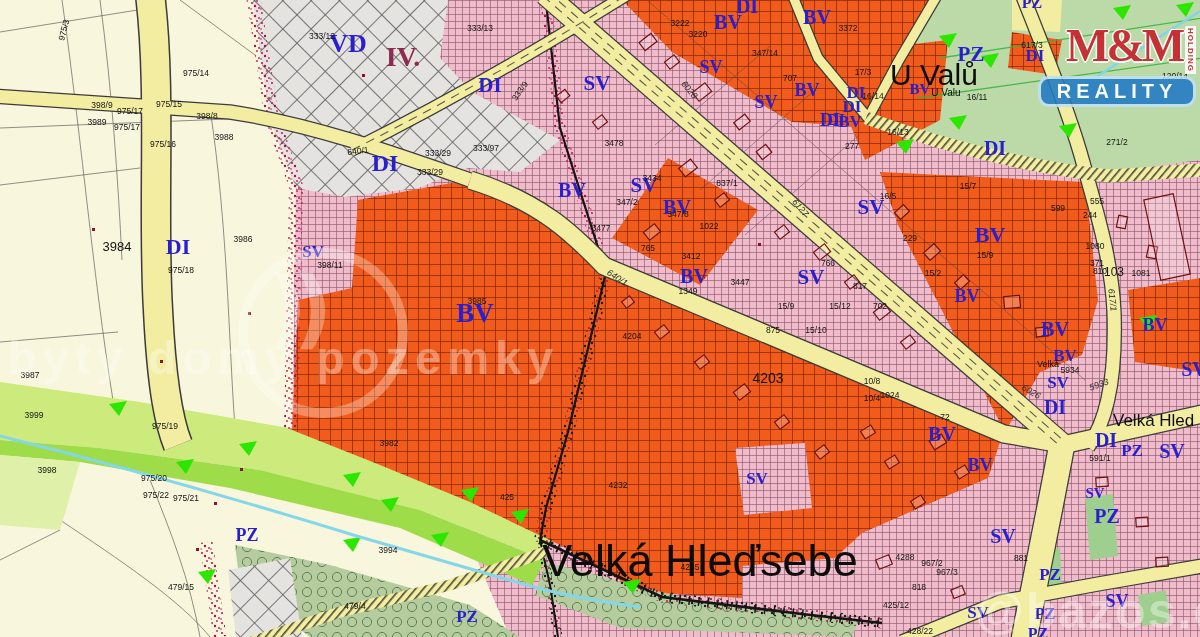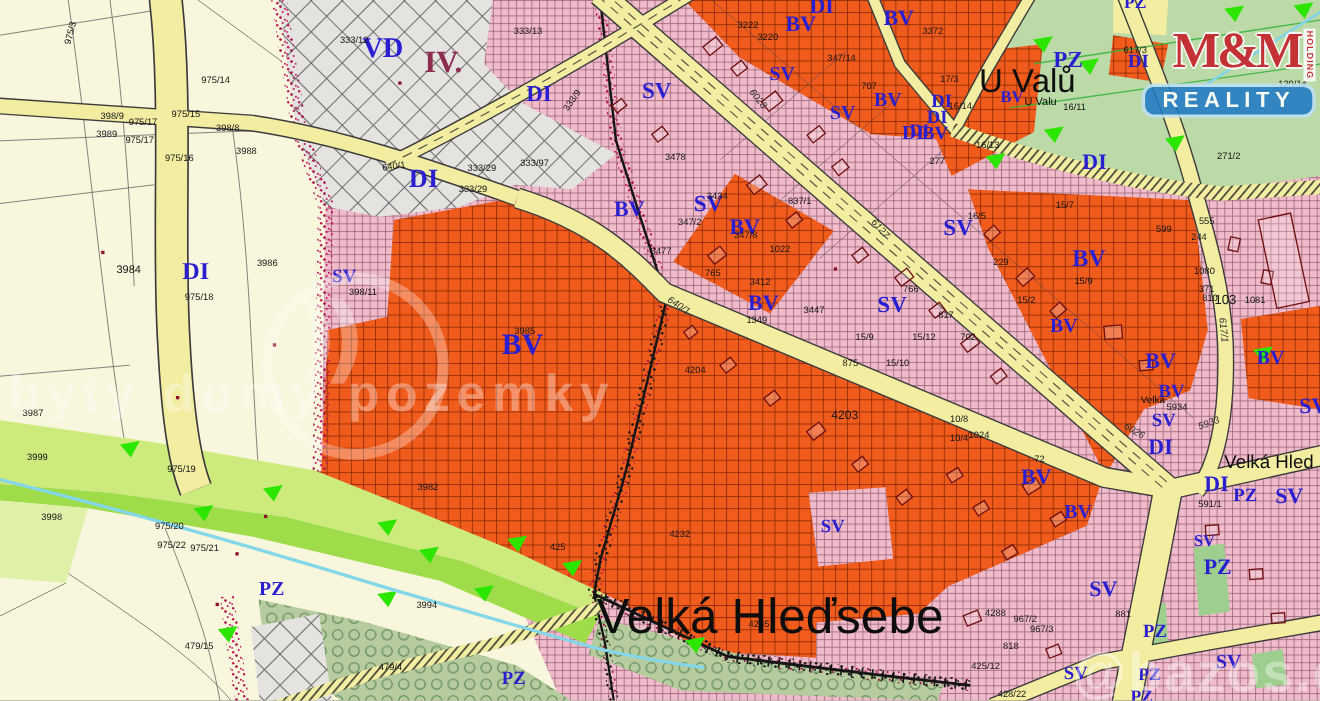--- a/index.html
+++ b/index.html
@@ -325,21 +325,21 @@
       <div class="lbl parcel" style="left: 102px; top: 105px; font-size: 8.5px; transform: translate(-50%, -50%);">398/9</div>
       <div class="lbl parcel" style="left: 130px; top: 111px; font-size: 8.5px; transform: translate(-50%, -50%);">975/17</div>
       <div class="lbl parcel" style="left: 97px; top: 122px; font-size: 8.5px; transform: translate(-50%, -50%);">3989</div>
       <div class="lbl parcel" style="left: 127px; top: 127px; font-size: 8.5px; transform: translate(-50%, -50%);">975/17</div>
       <div class="lbl parcel" style="left: 207px; top: 116px; font-size: 8.5px; transform: translate(-50%, -50%);">398/8</div>
       <div class="lbl parcel" style="left: 169px; top: 104px; font-size: 8.5px; transform: translate(-50%, -50%);">975/15</div>
       <div class="lbl parcel" style="left: 224px; top: 137px; font-size: 8.5px; transform: translate(-50%, -50%);">3988</div>
       <div class="lbl parcel" style="left: 163px; top: 144px; font-size: 8.5px; transform: translate(-50%, -50%); text-align: center;">975/16</div>
       <div class="lbl parcel" style="left: 196px; top: 73px; font-size: 8.5px; transform: translate(-50%, -50%);">975/14</div>
       <div class="lbl parcel" style="left: 64px; top: 30px; font-size: 8.5px; transform: translate(-50%, -50%) rotate(-75deg);">975/3</div>
-      <div class="lbl parcel" style="left: 117px; top: 246px; font-size: 10px; transform: translate(-50%, -50%);">3984</div>
+      <div class="lbl parcel" style="left: 117px; top: 246px; font-size: 13px; transform: translate(-50%, -50%);">3984</div>
       <div class="lbl parcel" style="left: 243px; top: 239px; font-size: 8.5px; transform: translate(-50%, -50%);">3986</div>
       <div class="lbl parcel" style="left: 181px; top: 270px; font-size: 8.5px; transform: translate(-50%, -50%);">975/18</div>
       <div class="lbl parcel" style="left: 30px; top: 375px; font-size: 8.5px; transform: translate(-50%, -50%);">3987</div>
       <div class="lbl parcel" style="left: 34px; top: 415px; font-size: 8.5px; transform: translate(-50%, -50%);">3999</div>
       <div class="lbl parcel" style="left: 165px; top: 426px; font-size: 8.5px; transform: translate(-50%, -50%);">975/19</div>
       <div class="lbl parcel" style="left: 47px; top: 470px; font-size: 8.5px; transform: translate(-50%, -50%);">3998</div>
       <div class="lbl parcel" style="left: 154px; top: 478px; font-size: 8.5px; transform: translate(-50%, -50%);">975/20</div>
       <div class="lbl parcel" style="left: 156px; top: 495px; font-size: 8.5px; transform: translate(-50%, -50%);">975/22</div>
       <div class="lbl parcel" style="left: 186px; top: 498px; font-size: 8.5px; transform: translate(-50%, -50%);">975/21</div>
       <div class="lbl parcel" style="left: 181px; top: 587px; font-size: 8.5px; transform: translate(-50%, -50%);">479/15</div>
@@ -399,21 +399,21 @@
       <div class="lbl parcel" style="left: 840px; top: 306px; font-size: 8.5px; transform: translate(-50%, -50%);">15/12</div>
       <div class="lbl parcel" style="left: 880px; top: 306px; font-size: 8.5px; transform: translate(-50%, -50%);">702</div>
       <div class="lbl parcel" style="left: 786px; top: 306px; font-size: 8.5px; transform: translate(-50%, -50%);">15/9</div>
       <div class="lbl parcel" style="left: 773px; top: 330px; font-size: 8.5px; transform: translate(-50%, -50%);">875</div>
       <div class="lbl parcel" style="left: 816px; top: 330px; font-size: 8.5px; transform: translate(-50%, -50%);">15/10</div>
       <div class="lbl parcel" style="left: 933px; top: 273px; font-size: 8.5px; transform: translate(-50%, -50%);">15/2</div>
       <div class="lbl parcel" style="left: 985px; top: 255px; font-size: 8.5px; transform: translate(-50%, -50%);">15/9</div>
       <div class="lbl parcel" style="left: 968px; top: 186px; font-size: 8.5px; transform: translate(-50%, -50%);">15/7</div>
       <div class="lbl parcel" style="left: 872px; top: 381px; font-size: 8.5px; transform: translate(-50%, -50%);">10/8</div>
       <div class="lbl parcel" style="left: 872px; top: 398px; font-size: 8.5px; transform: translate(-50%, -50%);">10/4</div>
-      <div class="lbl parcel" style="left: 768px; top: 378px; font-size: 11px; transform: translate(-50%, -50%);">4203</div>
+      <div class="lbl parcel" style="left: 768px; top: 378px; font-size: 14px; transform: translate(-50%, -50%);">4203</div>
       <div class="lbl parcel" style="left: 945px; top: 417px; font-size: 8.5px; transform: translate(-50%, -50%);">72</div>
       <div class="lbl parcel" style="left: 890px; top: 395px; font-size: 8.5px; transform: translate(-50%, -50%);">1024</div>
       <div class="lbl parcel" style="left: 1070px; top: 370px; font-size: 8.5px; transform: translate(-50%, -50%);">5934</div>
       <div class="lbl parcel" style="left: 1100px; top: 458px; font-size: 8.5px; transform: translate(-50%, -50%);">591/1</div>
       <div class="lbl parcel" style="left: 932px; top: 563px; font-size: 8.5px; transform: translate(-50%, -50%);">967/2</div>
       <div class="lbl parcel" style="left: 947px; top: 572px; font-size: 8.5px; transform: translate(-50%, -50%);">967/3</div>
       <div class="lbl parcel" style="left: 905px; top: 557px; font-size: 8.5px; transform: translate(-50%, -50%);">4288</div>
       <div class="lbl parcel" style="left: 919px; top: 587px; font-size: 8.5px; transform: translate(-50%, -50%);">818</div>
       <div class="lbl parcel" style="left: 1021px; top: 558px; font-size: 8.5px; transform: translate(-50%, -50%);">881</div>
       <div class="lbl parcel" style="left: 896px; top: 605px; font-size: 8.5px; transform: translate(-50%, -50%);">425/12</div>

